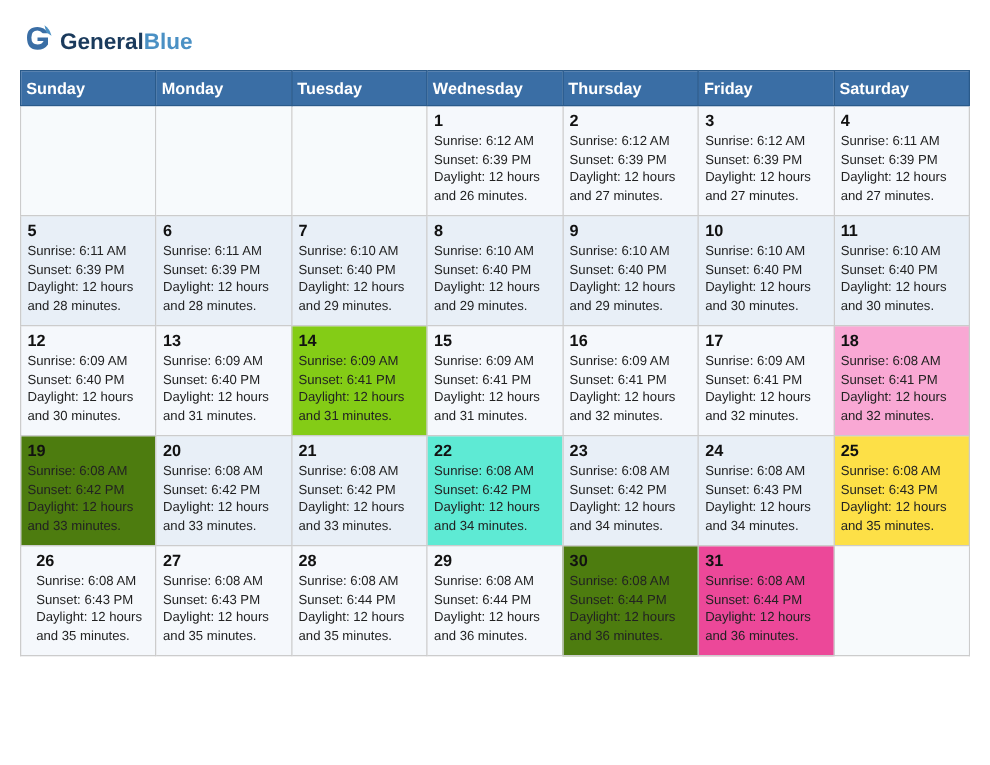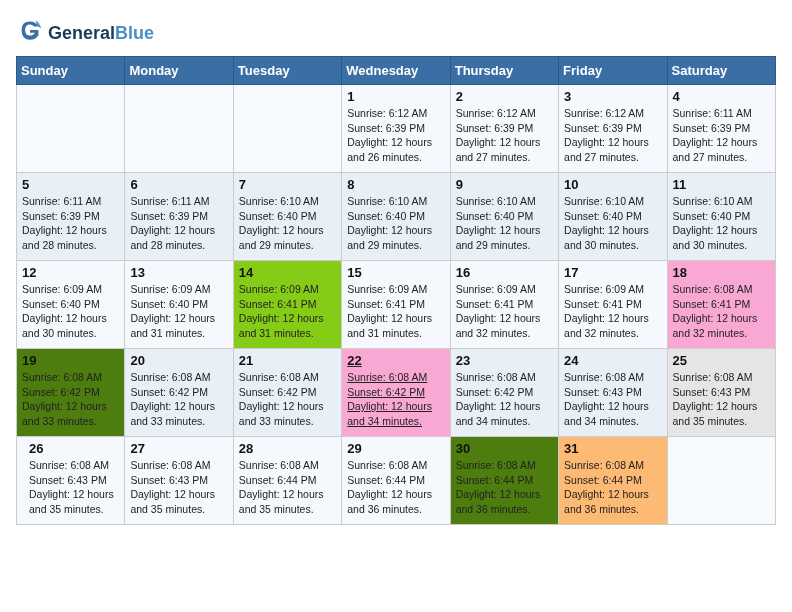--- a/index.html
+++ b/index.html
@@ -272,42 +272,42 @@
 Daylight: 12 hours
 and 33 minutes.</div>
         </td>
         <td style="background: rgb(232, 239, 247);">
           <div class="day-number">21</div>
           <div class="day-info" style="white-space: pre-line;">Sunrise: 6:08 AM
 Sunset: 6:42 PM
 Daylight: 12 hours
 and 33 minutes.</div>
         </td>
-        <td style="background: #f9a8d4; text-decoration: underline;">
+        <td style="background: #5eead4;">
           <div class="day-number">22</div>
           <div class="day-info" style="white-space: pre-line;">Sunrise: 6:08 AM
 Sunset: 6:42 PM
 Daylight: 12 hours
 and 34 minutes.</div>
         </td>
         <td style="background: rgb(232, 239, 247);">
           <div class="day-number">23</div>
           <div class="day-info" style="white-space: pre-line;">Sunrise: 6:08 AM
 Sunset: 6:42 PM
 Daylight: 12 hours
 and 34 minutes.</div>
         </td>
         <td style="background: rgb(232, 239, 247);">
           <div class="day-number">24</div>
           <div class="day-info" style="white-space: pre-line;">Sunrise: 6:08 AM
 Sunset: 6:43 PM
 Daylight: 12 hours
 and 34 minutes.</div>
         </td>
-        <td style="background: #e5e5e5;">
+        <td style="background: #fde047;">
           <div class="day-number">25</div>
           <div class="day-info" style="white-space: pre-line;">Sunrise: 6:08 AM
 Sunset: 6:43 PM
 Daylight: 12 hours
 and 35 minutes.</div>
         </td>
       </tr>
       <tr>
         <td style="background: rgb(245, 248, 252); padding-left: 12px;">
           <div class="day-number">26</div>
@@ -337,21 +337,21 @@
 Daylight: 12 hours
 and 36 minutes.</div>
         </td>
         <td style="background: #4d7c0f;">
           <div class="day-number">30</div>
           <div class="day-info" style="white-space: pre-line;">Sunrise: 6:08 AM
 Sunset: 6:44 PM
 Daylight: 12 hours
 and 36 minutes.</div>
         </td>
-        <td style="background: #fdba74;">
+        <td style="background: #ec4899;">
           <div class="day-number">31</div>
           <div class="day-info" style="white-space: pre-line;">Sunrise: 6:08 AM
 Sunset: 6:44 PM
 Daylight: 12 hours
 and 36 minutes.</div>
         </td>
         <td class="empty-cell" style="background: rgb(245, 248, 252); opacity: 0.7;"></td>
       </tr>
     </tbody>
 </table>

